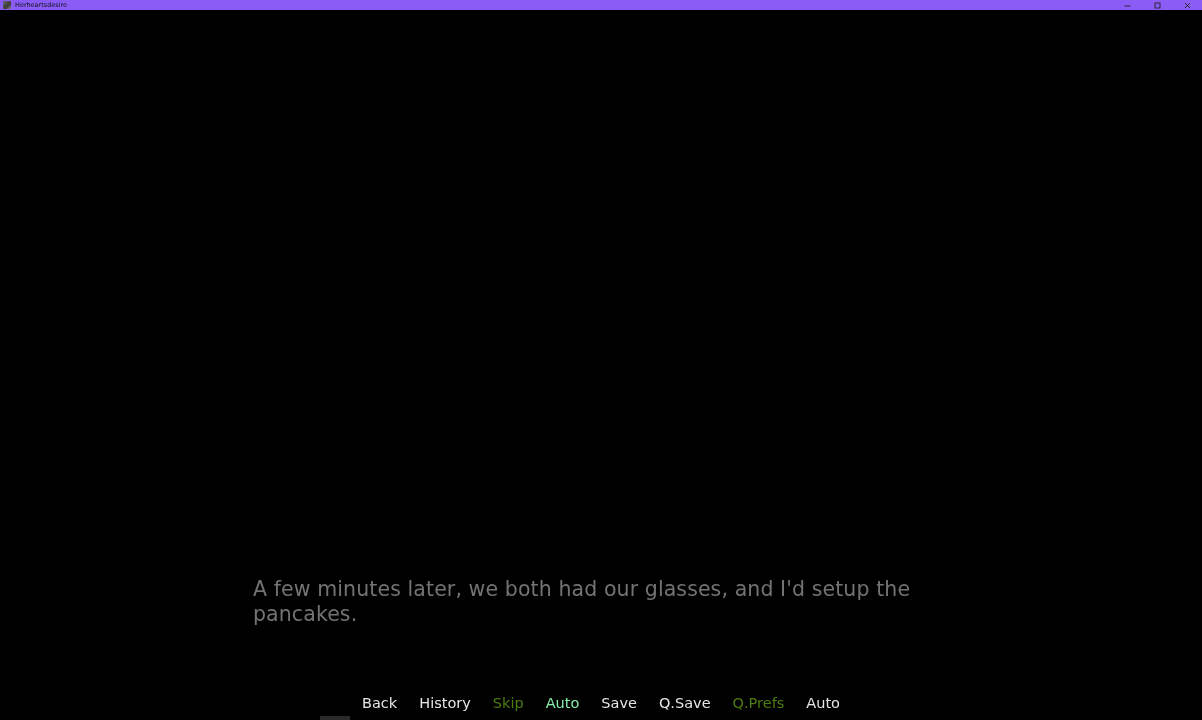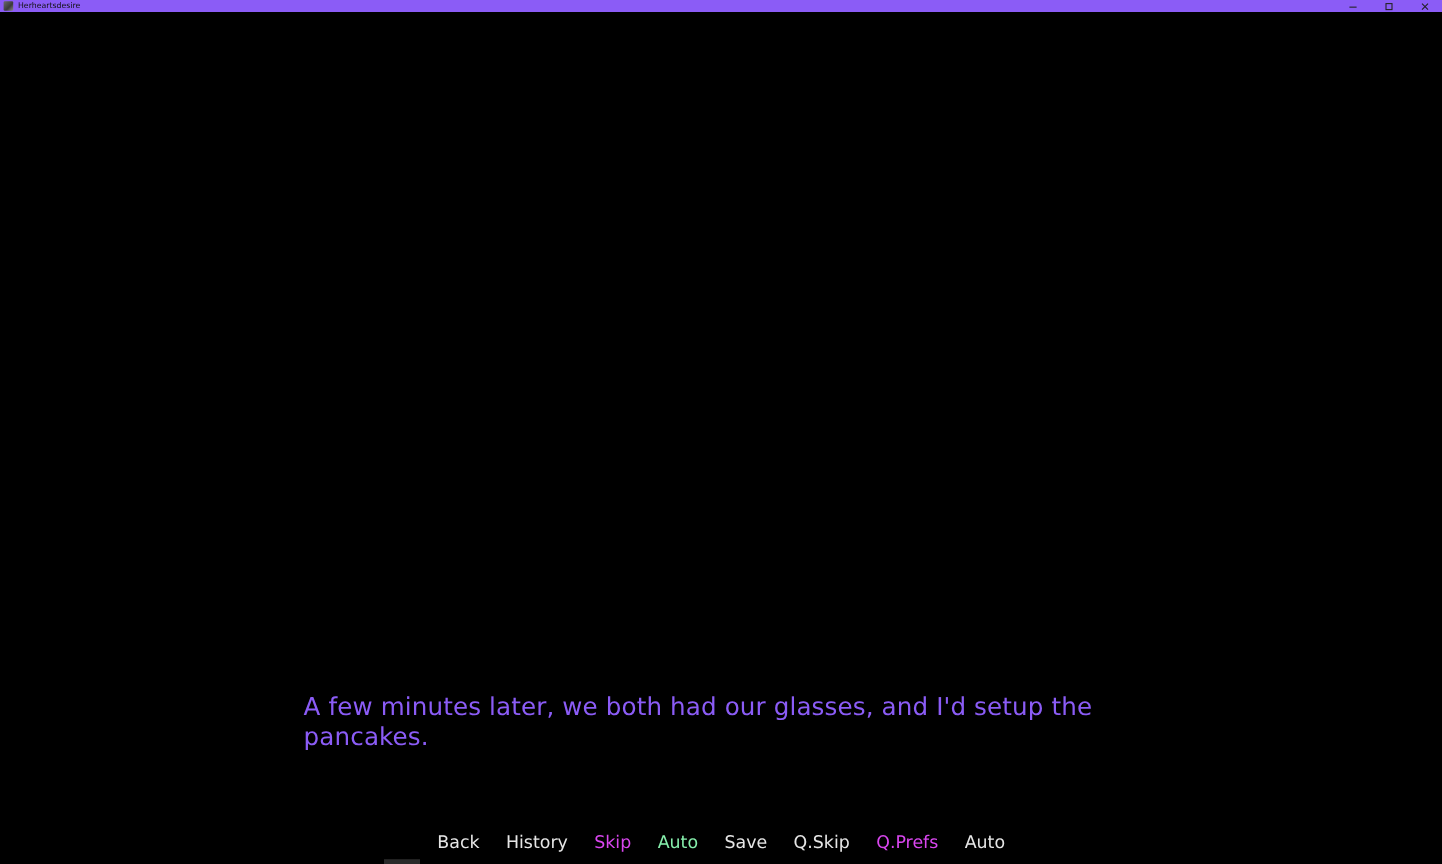--- a/index.html
+++ b/index.html
@@ -87,21 +87,21 @@
     height: 710px;
     background: #000000;
   }
 
   
   .dialogue {
     position: absolute;
     left: 253px;
     top: 567px;
     width: 700px;
-    color: #8b5cf6;
+    color: #737373;
     font-size: 20.5px;
     line-height: 25px;
     font-family: "DejaVu Sans", sans-serif;
     letter-spacing: 0.1px;
   }
 
   
   .quick-menu {
     position: absolute;
     left: 0;
@@ -118,21 +118,21 @@
     font-size: 14.5px;
     line-height: 20px;
     font-family: "DejaVu Sans", sans-serif;
     padding: 0 11px;
     white-space: nowrap;
     cursor: pointer;
     text-align: center;
   }
 
   .qm-item.disabled {
-    color: #d946ef;
+    color: #4d7c0f;
     cursor: default;
   }
 
   .qm-item.active {
     color: #86efac;
   }
 
   
   .bottom-bar {
     position: absolute;
@@ -185,21 +185,21 @@
   <div class="game-area">
 
     <div class="dialogue">A few minutes later, we both had our glasses, and I'd setup the pancakes.</div>
 
     <div class="quick-menu">
       <div class="qm-item">Back</div>
       <div class="qm-item">History</div>
       <div class="qm-item disabled">Skip</div>
       <div class="qm-item active">Auto</div>
       <div class="qm-item">Save</div>
-      <div class="qm-item">Q.Skip</div>
+      <div class="qm-item">Q.Save</div>
       <div class="qm-item disabled">Q.Prefs</div>
       <div class="qm-item">Auto</div>
     </div>
 
     <div class="bottom-bar">
       <div class="bottom-bar-thumb"></div>
     </div>
 
   </div>
 </div>

